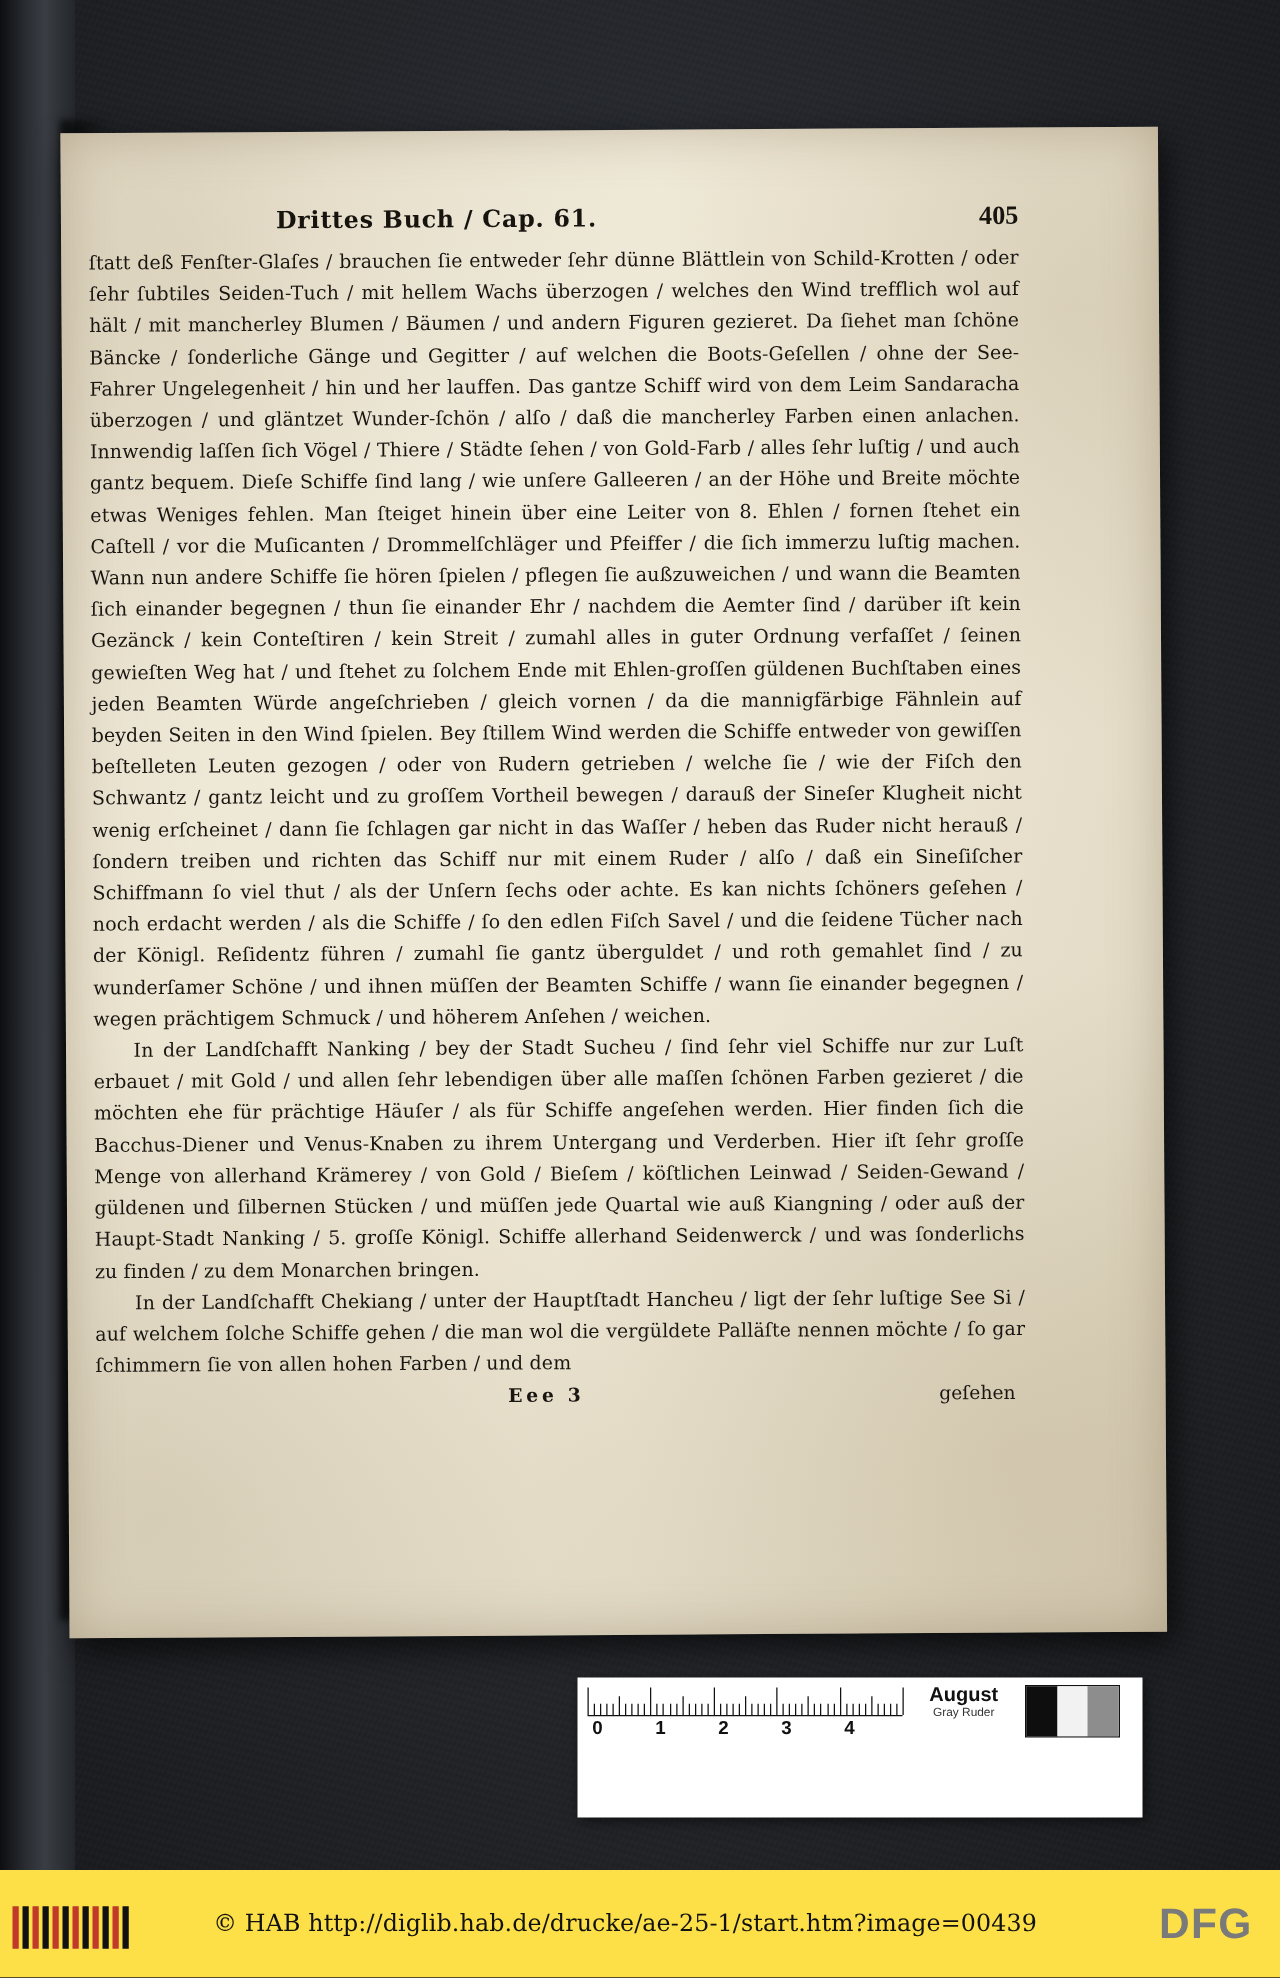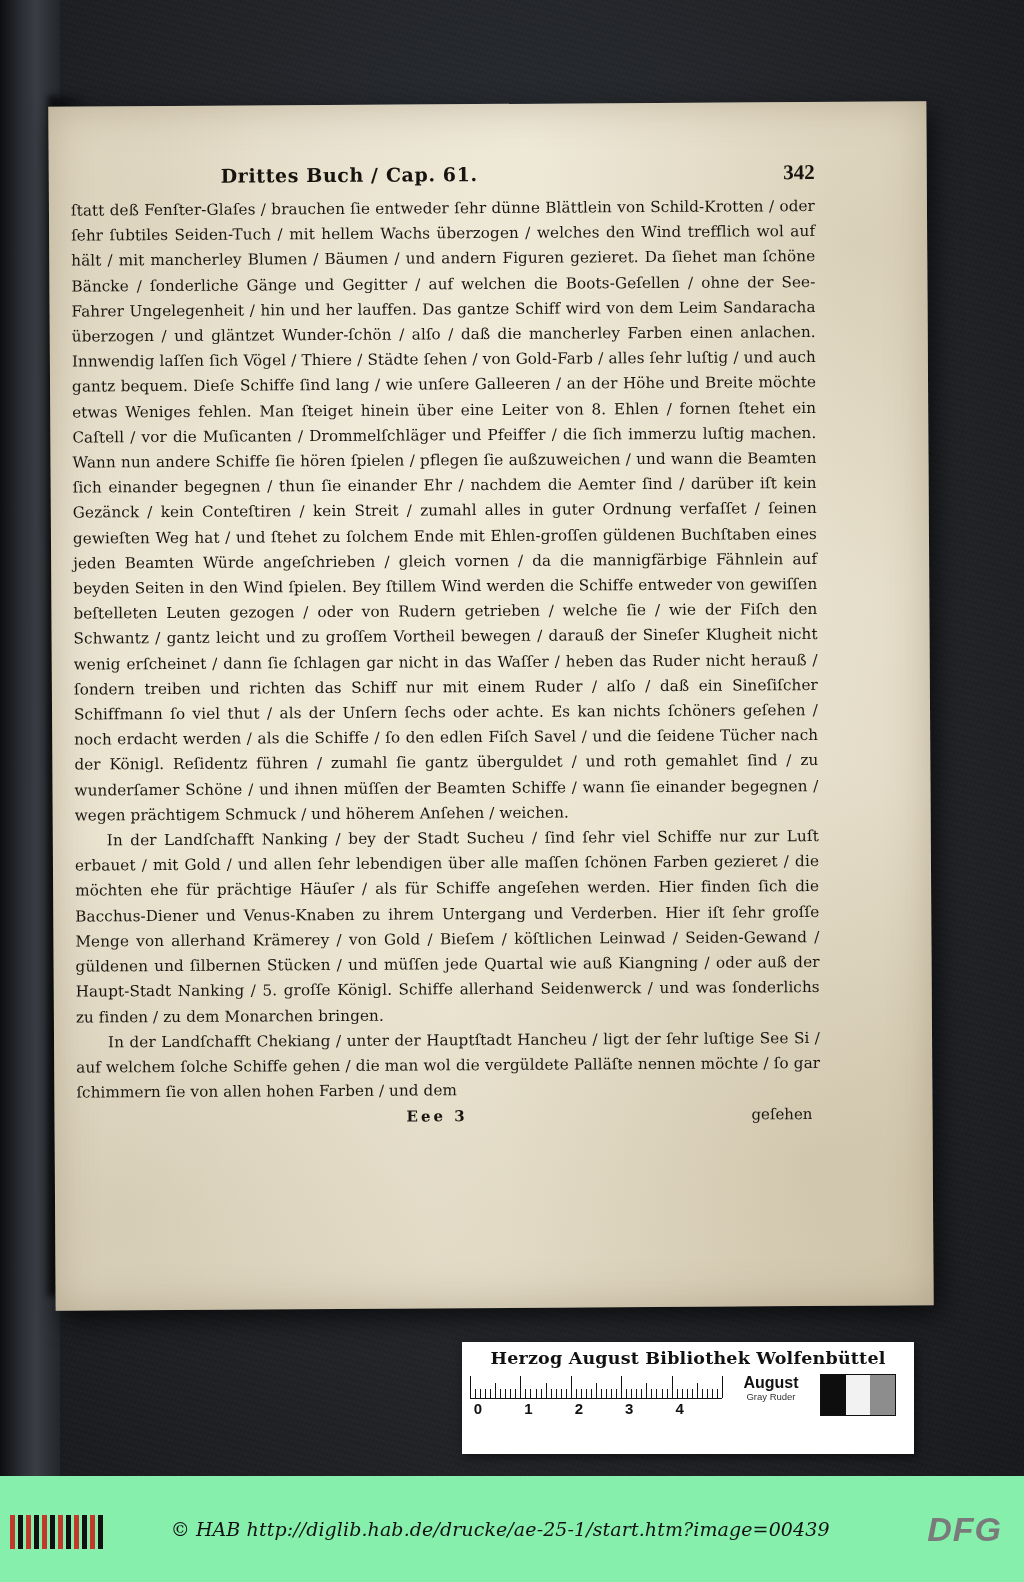--- a/index.html
+++ b/index.html
@@ -213,25 +213,24 @@
     border: 1px solid #111;
   }
   .patches i { flex: 1 1 0; }
 
   
   .bottombar {
     position: absolute;
     left: 0;
     bottom: 0;
     width: 1024px;
-    height: 106px;
-    background: #86efac;
+    height: 86px;
+    background: #fde047;
     display: flex;
     align-items: center;
-    font-style: italic;
   }
   .bar-scale {
     display: flex;
     align-items: flex-end;
     height: 40px;
     margin-left: 10px;
     gap: 3px;
   }
   .bar-scale i {
     width: 5px;
@@ -266,38 +265,37 @@
 <div class="gutter-shadow"></div>
 
 <div class="page">
   <div class="page-stains"></div>
   <div class="page-edge"></div>
 
   <div class="textblock">
 
     <div class="runhead">
       <div class="runhead-title">Drittes Buch / Cap. 61.</div>
-      <div class="runhead-page">342</div>
+      <div class="runhead-page">405</div>
     </div>
 
     <div class="body-text">
       <p>ſtatt deß Fenſter-Glaſes / brauchen ſie entweder ſehr dünne Blättlein von Schild-Krotten / oder ſehr ſubtiles Seiden-Tuch / mit hellem Wachs überzogen / welches den Wind trefflich wol auf hält / mit mancherley Blumen / Bäumen / und andern Figuren gezieret. Da ſiehet man ſchöne Bäncke / ſonderliche Gänge und Gegitter / auf welchen die Boots-Geſellen / ohne der See-Fahrer Ungelegenheit / hin und her lauffen. Das gantze Schiff wird von dem Leim Sandaracha überzogen / und gläntzet Wunder-ſchön / alſo / daß die mancherley Farben einen anlachen. Innwendig laſſen ſich Vögel / Thiere / Städte ſehen / von Gold-Farb / alles ſehr luſtig / und auch gantz bequem. Dieſe Schiffe ſind lang / wie unſere Galleeren / an der Höhe und Breite möchte etwas Weniges fehlen. Man ſteiget hinein über eine Leiter von 8. Ehlen / fornen ſtehet ein Caſtell / vor die Muſicanten / Drommelſchläger und Pfeiffer / die ſich immerzu luſtig machen. Wann nun andere Schiffe ſie hören ſpielen / pflegen ſie außzuweichen / und wann die Beamten ſich einander begegnen / thun ſie einander Ehr / nachdem die Aemter ſind / darüber iſt kein Gezänck / kein Conteſtiren / kein Streit / zumahl alles in guter Ordnung verfaſſet / ſeinen gewieſten Weg hat / und ſtehet zu ſolchem Ende mit Ehlen-groſſen güldenen Buchſtaben eines jeden Beamten Würde angeſchrieben / gleich vornen / da die mannigfärbige Fähnlein auf beyden Seiten in den Wind ſpielen. Bey ſtillem Wind werden die Schiffe entweder von gewiſſen beſtelleten Leuten gezogen / oder von Rudern getrieben / welche ſie / wie der Fiſch den Schwantz / gantz leicht und zu groſſem Vortheil bewegen / darauß der Sineſer Klugheit nicht wenig erſcheinet / dann ſie ſchlagen gar nicht in das Waſſer / heben das Ruder nicht herauß / ſondern treiben und richten das Schiff nur mit einem Ruder / alſo / daß ein Sineſiſcher Schiffmann ſo viel thut / als der Unſern ſechs oder achte. Es kan nichts ſchöners geſehen / noch erdacht werden / als die Schiffe / ſo den edlen Fiſch Savel / und die ſeidene Tücher nach der Königl. Reſidentz führen / zumahl ſie gantz überguldet / und roth gemahlet ſind / zu wunderſamer Schöne / und ihnen müſſen der Beamten Schiffe / wann ſie einander begegnen / wegen prächtigem Schmuck / und höherem Anſehen / weichen.</p>
       <p class="indent">In der Landſchafft Nanking / bey der Stadt Sucheu / ſind ſehr viel Schiffe nur zur Luſt erbauet / mit Gold / und allen ſehr lebendigen über alle maſſen ſchönen Farben gezieret / die möchten ehe für prächtige Häuſer / als für Schiffe angeſehen werden. Hier finden ſich die Bacchus-Diener und Venus-Knaben zu ihrem Untergang und Verderben. Hier iſt ſehr groſſe Menge von allerhand Krämerey / von Gold / Bieſem / köſtlichen Leinwad / Seiden-Gewand / güldenen und ſilbernen Stücken / und müſſen jede Quartal wie auß Kiangning / oder auß der Haupt-Stadt Nanking / 5. groſſe Königl. Schiffe allerhand Seidenwerck / und was ſonderlichs zu finden / zu dem Monarchen bringen.</p>
       <p class="indent">In der Landſchafft Chekiang / unter der Hauptſtadt Hancheu / ligt der ſehr luſtige See Si / auf welchem ſolche Schiffe gehen / die man wol die vergüldete Palläſte nennen möchte / ſo gar ſchimmern ſie von allen hohen Farben / und dem</p>
     </div>
 
     <div class="catchline">
       <span class="signature">Eee 3</span>
       <span>geſehen</span>
     </div>
   </div>
 </div>
 
 <div class="target-card">
-  <div class="target-title">Herzog August Bibliothek Wolfenbüttel</div>
   <div class="target-lower">
     <div class="ruler">
       <div class="ruler-ticks" id="ruler-ticks">
           <i style="left: 0px; height: 22px;"></i>
           <i style="left: 5.04px; height: 9px;"></i>
           <i style="left: 10.08px; height: 9px;"></i>
           <i style="left: 15.12px; height: 9px;"></i>
           <i style="left: 20.16px; height: 9px;"></i>
           <i style="left: 25.2px; height: 15px;"></i>
           <i style="left: 30.24px; height: 9px;"></i>

